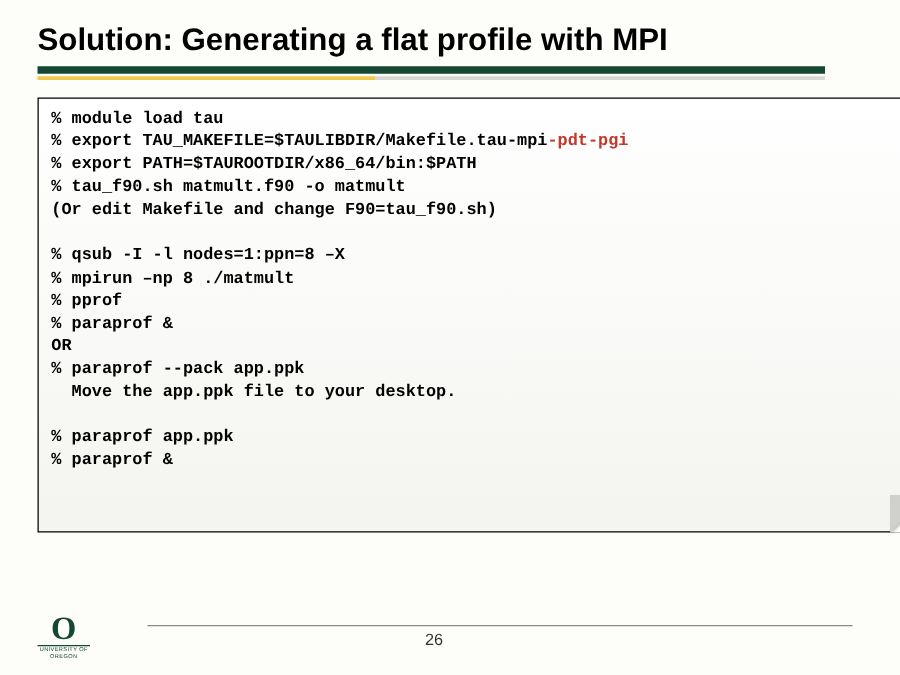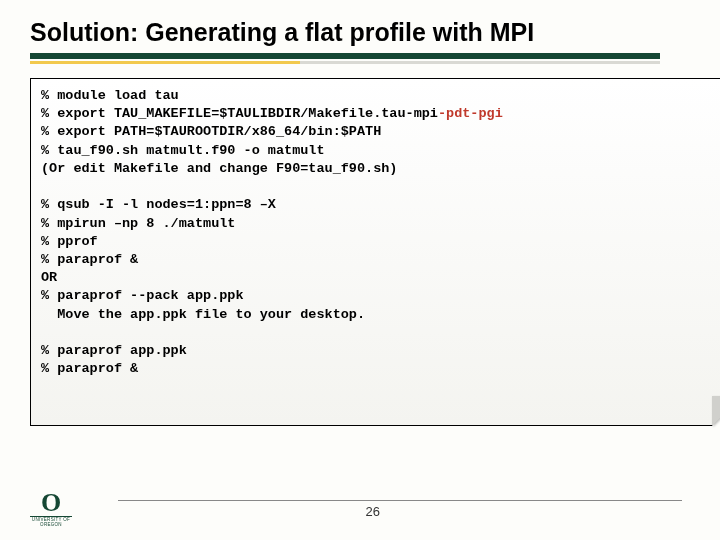--- a/index.html
+++ b/index.html
@@ -102,21 +102,21 @@
     left: 90px;
     right: 10px;
     top: 14px;
     height: 1px;
     background: #888;
   }
   .page-num {
     position: absolute;
     left: 0; right: 0;
     top: 18px;
-    text-align: right;
+    text-align: left;
     font-size: 13px;
     color: #333;
     background: #fdfdfa;
     width: 40px;
     margin: 0 auto;
   }
   .logo {
     position: absolute;
     left: 2px;
     bottom: 2px;

